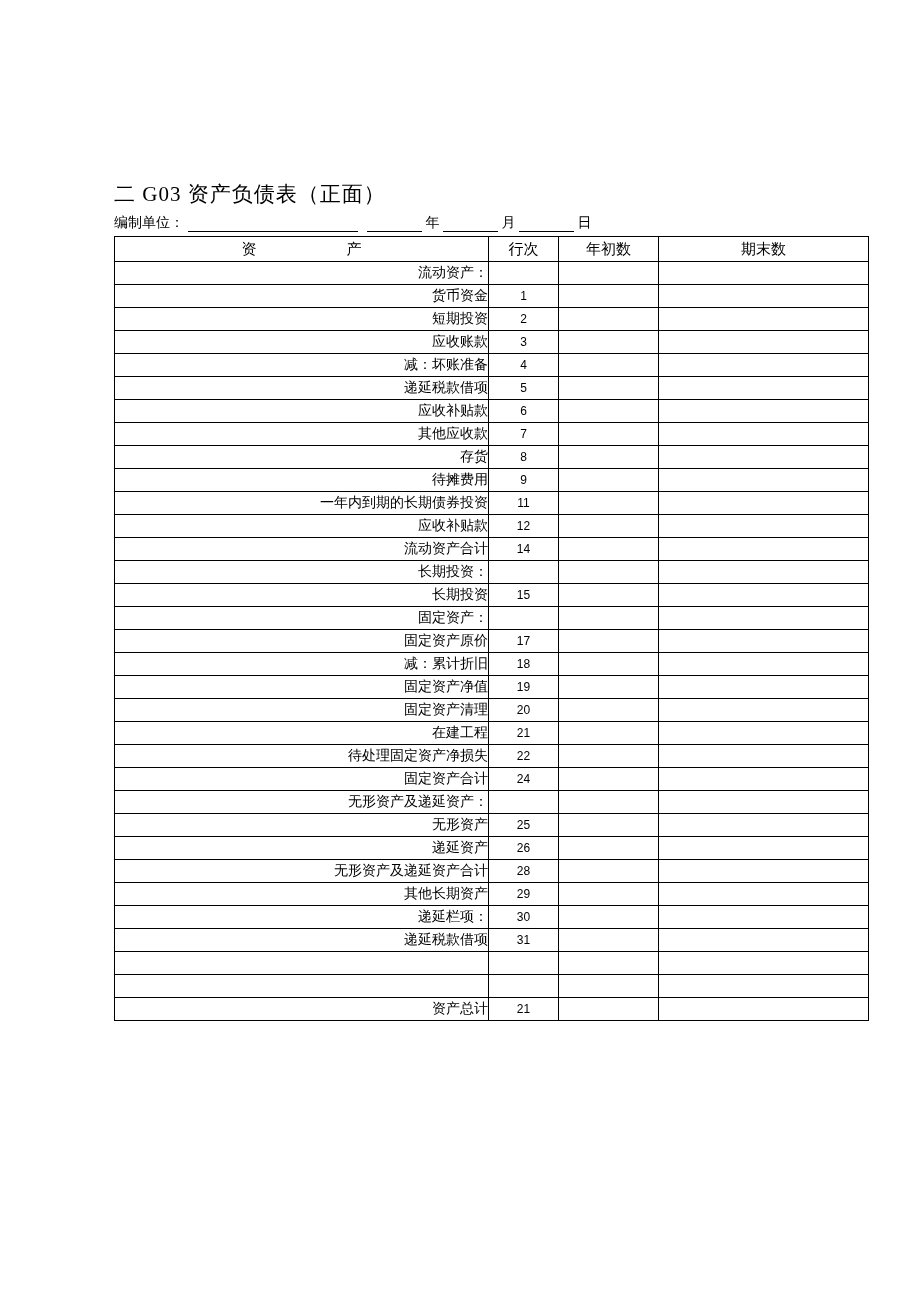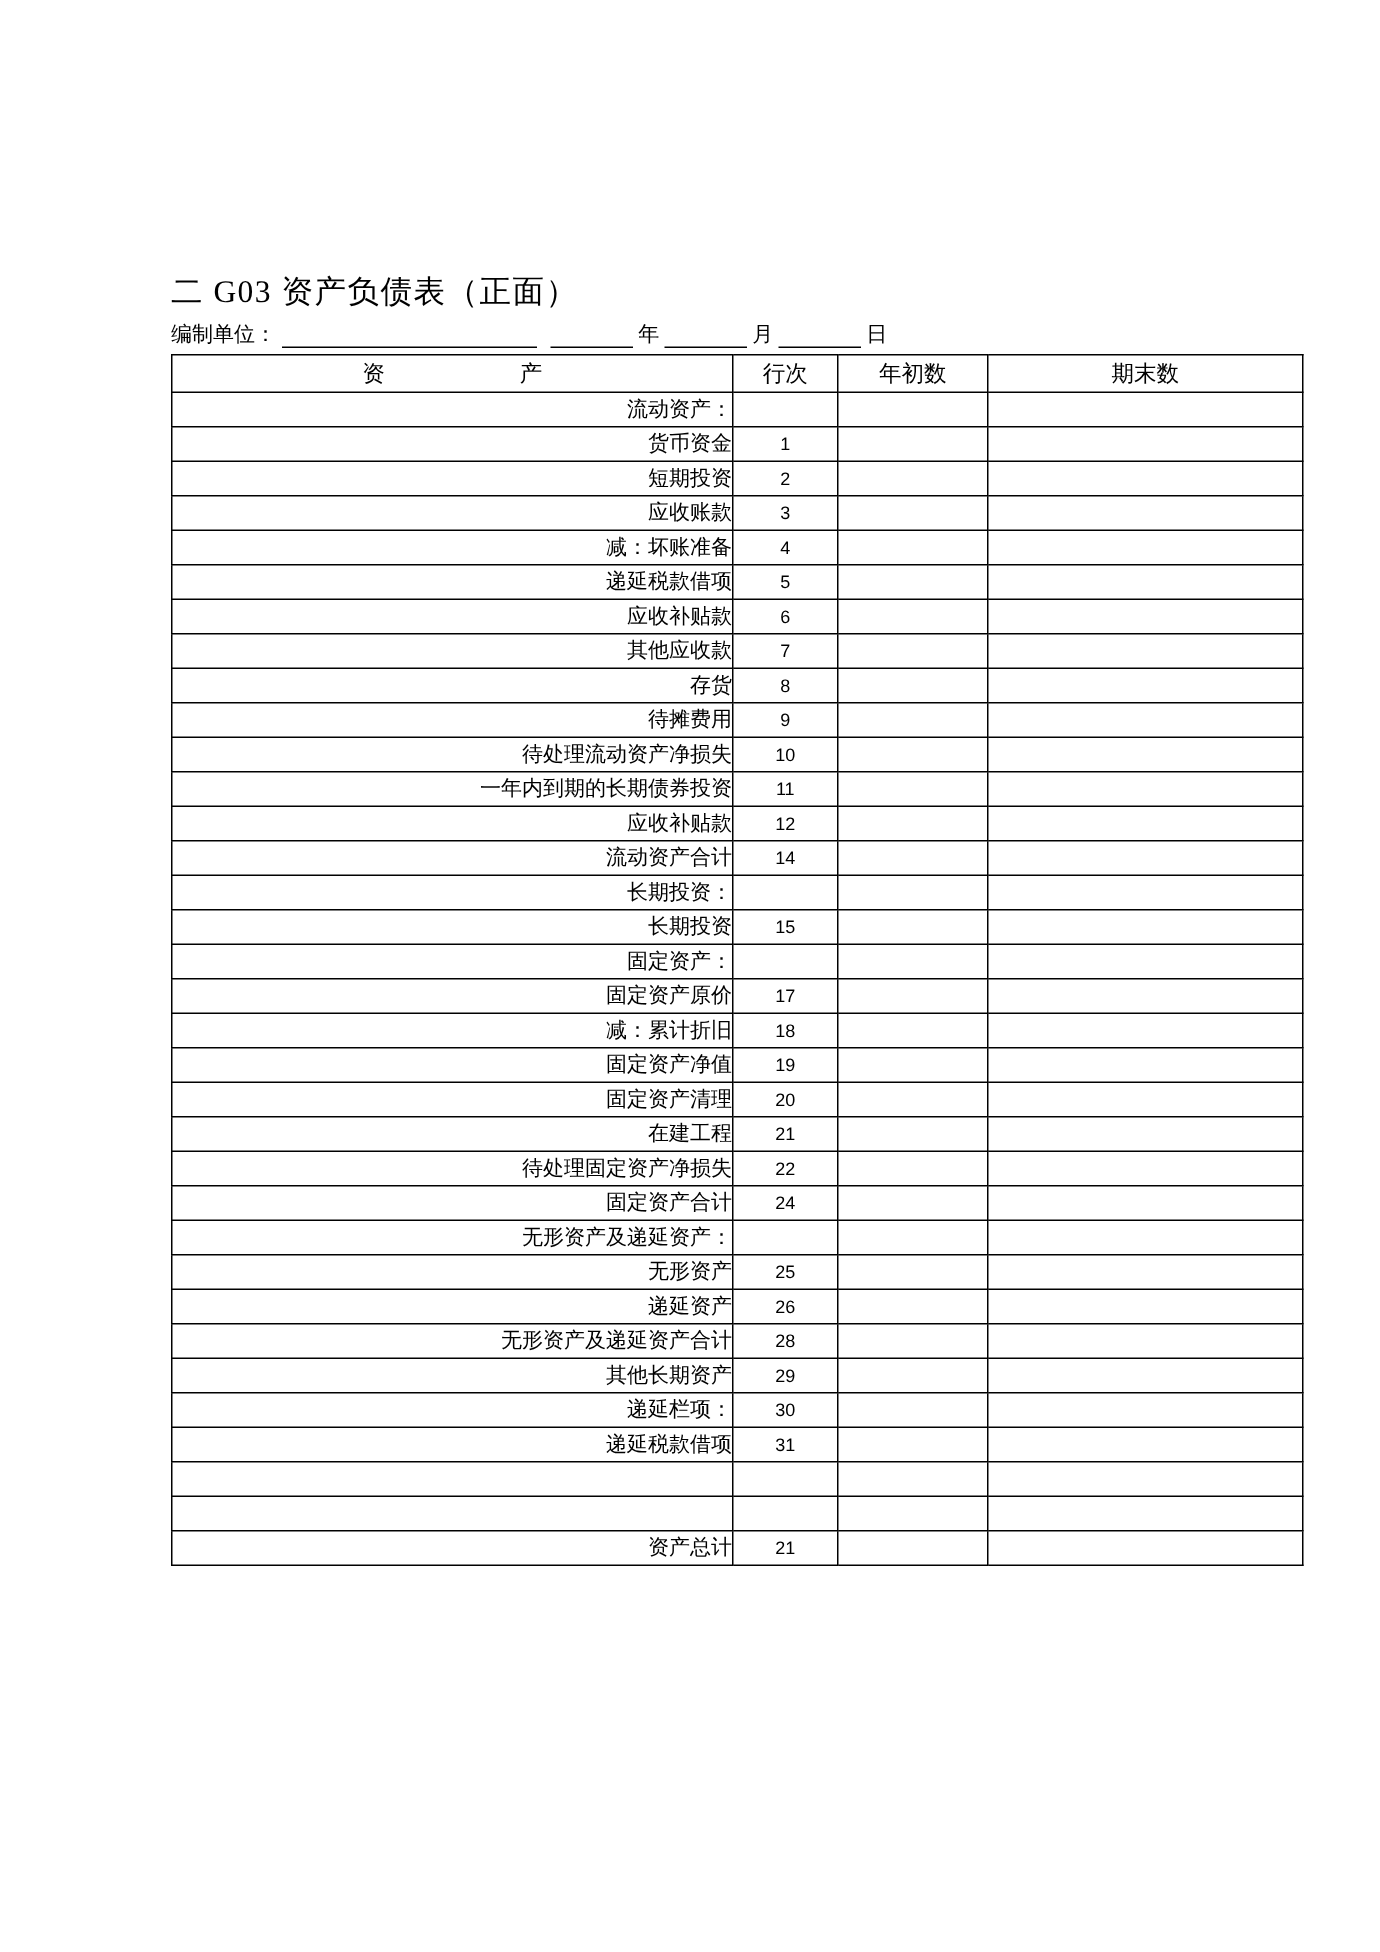--- a/index.html
+++ b/index.html
@@ -187,26 +187,20 @@
           <td></td>
           <td></td>
         </tr>
         <tr>
           <td class="col-name indent-2">待摊费用</td>
           <td class="col-row">9</td>
           <td></td>
           <td></td>
         </tr>
         <tr>
-          <td class="col-name indent-2">待处理流动资产净损失</td>
-          <td class="col-row">10</td>
-          <td></td>
-          <td></td>
-        </tr>
-        <tr>
           <td class="col-name indent-3">一年内到期的长期债券投资</td>
           <td class="col-row">11</td>
           <td></td>
           <td></td>
         </tr>
         <tr>
           <td class="col-name indent-2">应收补贴款</td>
           <td class="col-row">12</td>
           <td></td>
           <td></td>

